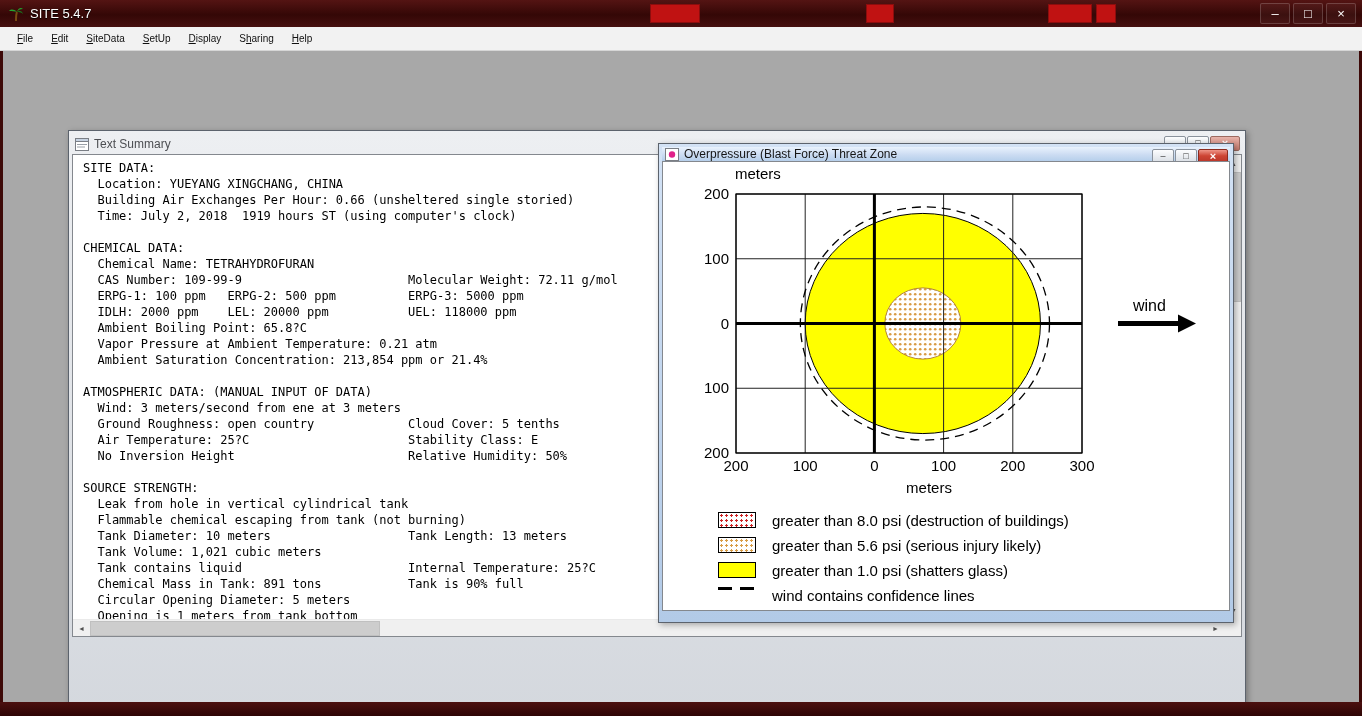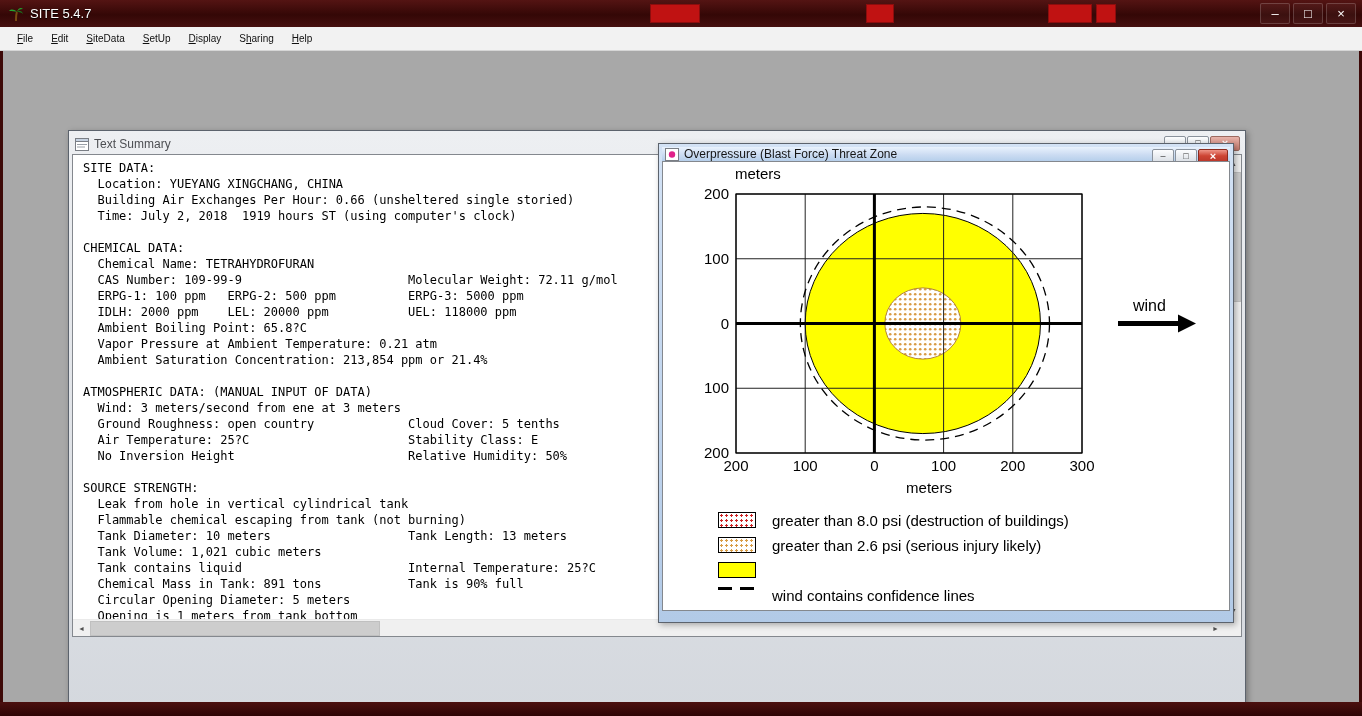--- a/index.html
+++ b/index.html
@@ -234,24 +234,25 @@
           <line x1="455" y1="161.5" x2="515" y2="161.5" stroke="#000" stroke-width="5"></line>
           <polygon points="515,152.5 533,161.5 515,170.5" fill="#000"></polygon>
         </svg></div>
     <div class="legend">
         <div class="legend-row">
           <div class="legend-swatch" style="background-color: rgb(255, 255, 255); background-image: radial-gradient(rgb(204, 34, 34) 30%, rgba(255, 255, 255, 0) 36%); background-size: 5px 5px;"></div>
           <div class="legend-label">greater than 8.0 psi (destruction of buildings)</div>
         </div>
         <div class="legend-row">
           <div class="legend-swatch" style="background-color: rgb(255, 255, 255); background-image: radial-gradient(rgb(216, 155, 68) 30%, rgba(255, 255, 255, 0) 36%); background-size: 5px 5px;"></div>
-          <div class="legend-label">greater than 2.6 psi (serious injury likely)</div>
+          <div class="legend-label">greater than 5.6 psi (serious injury likely)</div>
         </div>
         <div class="legend-row">
           <div class="legend-swatch" style="background: rgb(255, 255, 0);"></div>
+          <div class="legend-label">greater than 1.0 psi (shatters glass)</div>
         </div>
         <div class="legend-row">
           <div class="legend-swatch" style="border: none; height: 3px; background-image: repeating-linear-gradient(90deg, rgb(0, 0, 0) 0px, rgb(0, 0, 0) 14px, rgba(0, 0, 0, 0) 14px, rgba(0, 0, 0, 0) 22px);"></div>
           <div class="legend-label">wind contains confidence lines</div>
         </div>
       </div>
   </div>
 </div>
 
 </body></html>

